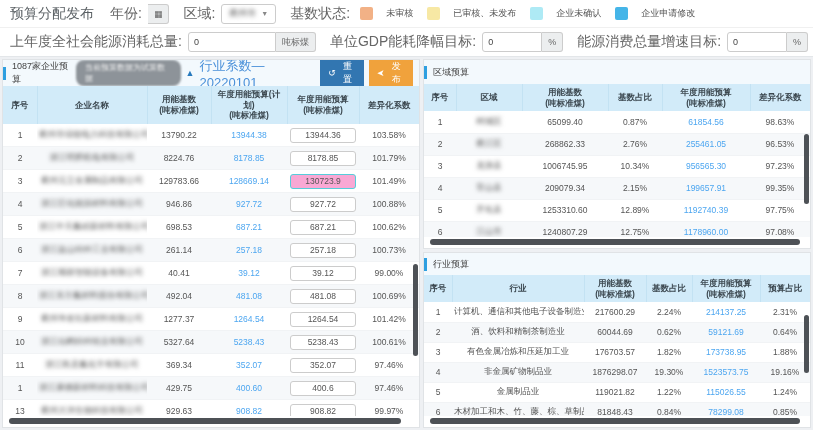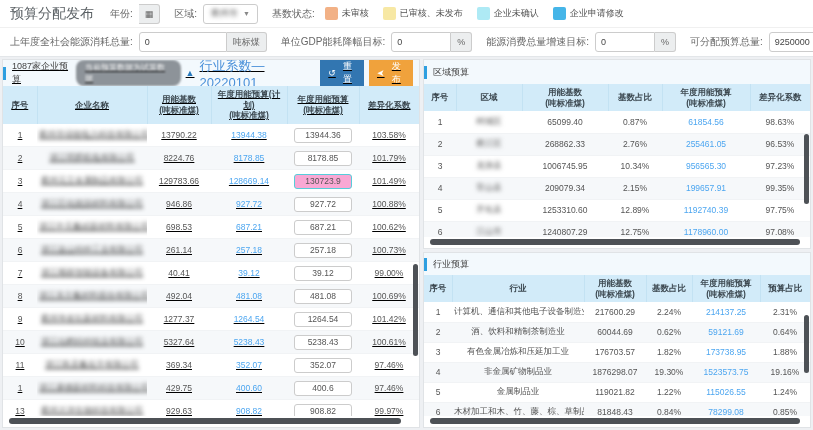--- a/index.html
+++ b/index.html
@@ -2,38 +2,38 @@
 <html><head>
 <meta charset="utf-8">
 <style>
   * { box-sizing: border-box; margin: 0; padding: 0; }
   html,body { width:813px; height:430px; overflow:hidden;
     font-family:"Liberation Sans","DejaVu Sans",sans-serif; background:#eef0f3; }
   .topbar { background:#fff; border-bottom:1px solid #e3e6e9; }
   .tb-row { display:flex; align-items:center; height:28px; padding:0 10px; gap:6px; white-space:nowrap; }
   .tb-row1 { border-bottom:1px solid #f0f0f0; }
   .page-title { font-size:14px; font-weight:normal; color:#5a6064; margin-right:10px; }
-  .lbl { font-size:10px; color:#666; }
+  .lbl { font-size:14px; color:#666; }
   .igroup { display:inline-flex; align-items:stretch; height:20px; }
   .igroup input { width:88px; border:1px solid #ccc; border-radius:3px 0 0 3px; font-size:9px; padding:0 5px; color:#444; outline:none; }
   .igroup .addon { display:flex; align-items:center; padding:0 6px; font-size:9px; color:#666;
     background:#eceeef; border:1px solid #ccc; border-left:none; border-radius:0 3px 3px 0; }
   .igroup.small input { width:60px; }
   .select-box { display:inline-flex; align-items:center; gap:5px; height:20px; padding:0 7px;
     border:1px solid #ccc; border-radius:3px; font-size:9px; color:#555; background:#fff; cursor:pointer; }
   .caret { font-size:7px; color:#888; }
-  .legend { display:inline-flex; align-items:center; gap:4px; margin-left:4px; }
+  .legend { display:inline-flex; align-items:center; gap:13px; margin-left:4px; }
   .legend .sw { width:13px; height:13px; border-radius:2px; display:inline-block; }
   .legend .lg-lbl { font-size:9px; color:#555; margin-right:4px; }
   .blur { filter:blur(2px); }
   .blur1 { filter:blur(1.3px); }
 
   .main { display:flex; gap:3px; padding:2px; height:373px; }
   .panel { background:#fff; border:1px solid #e0e3e6; position:relative; display:flex; flex-direction:column; overflow:hidden; }
-  .left-panel { width:418px;text-decoration:underline; }
+  .left-panel { width:418px; }
   .right-col { width:388px; display:flex; flex-direction:column; gap:3px; }
   .region-panel { height:190px; }
   .industry-panel { flex:1; }
 
   .panel-hd { display:flex; align-items:center; background:#f3f9fd; padding:0 6px 0 0; flex:none; }
   .accent { width:3px; height:13px; background:#2e9fe0; margin-right:6px; flex:none; }
   .panel-hd { height:26px; }
   .panel-title { font-size:9px; color:#444; }
   .hd-mid { display:flex; align-items:center; gap:5px; margin-left:auto; margin-right:auto; }
   .pill { background:#8d9399; color:#f2f2f2; font-size:8px; border-radius:8px; padding:2px 9px; }
@@ -51,21 +51,21 @@
   thead th { background:#d2ebf9; color:#3c4850; font-weight:bold; font-size:8.5px;
     padding:3px 1px; line-height:1.25; border-right:1px solid #c3e2f3; }
   thead th:last-child { border-right:none; }
   th .sub { display:block; font-weight:bold; }
   tbody td { font-size:8.5px; color:#555; text-align:center; border-bottom:1px solid #f1f3f5; overflow:hidden; white-space:nowrap; }
   tbody tr:nth-of-type(even) { background:#f6f8fa; }
   .blue { color:#4da6f0; }
   .tbl-wrap { flex:1; overflow:hidden; position:relative; }
 
   .lt td { height:23px; padding:1px 2px; }
-  .lt .c-input input { width:58px; height:15px; border:1px solid #ccc; border-radius:3px;
+  .lt .c-input input { width:66px; height:15px; border:1px solid #ccc; border-radius:3px;
     font-size:8.5px; text-align:center; color:#555; outline:none; background:#fff; }
   .lt .c-input input.hl { background:#f9a8d4; border-color:#57cdda; }
   .rt td { height:22px; padding:1px 2px; }
   .it td { height:20px; padding:1px 2px; }
 
   .hscroll { height:6px; background:#4d5156; border-radius:3px; margin:2px 6px 3px 6px; flex:none; cursor:pointer; }
   .vscroll { position:absolute; width:5px; background:#4d5156; border-radius:3px; right:1px; cursor:pointer; }
 </style>
 </head>
 <body>

